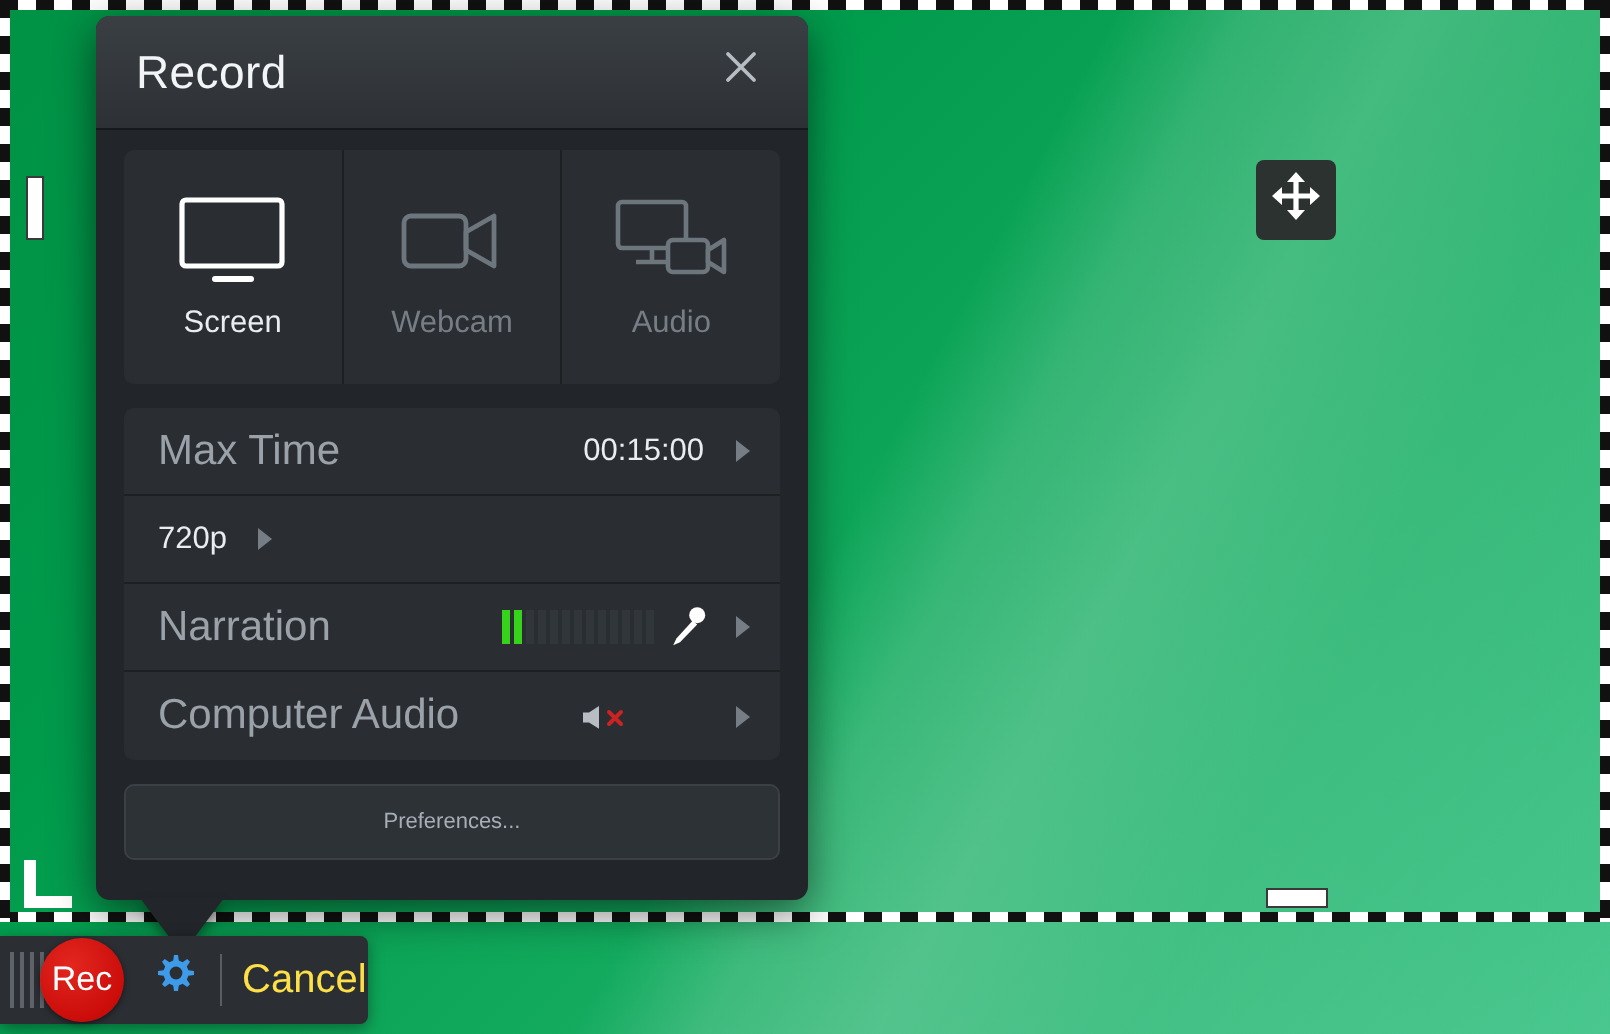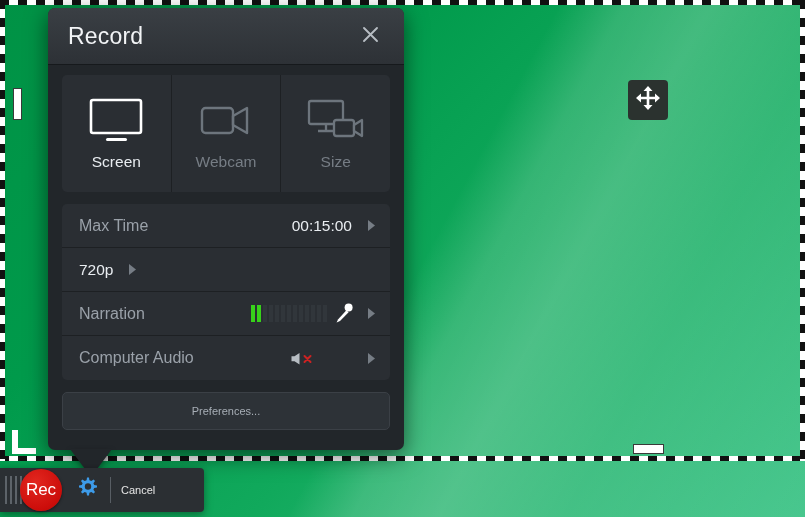--- a/index.html
+++ b/index.html
@@ -99,56 +99,56 @@
 
   
   #settings-list {
     background:#2a2e33; border-radius:5px; overflow:hidden; margin-bottom:12px;
   }
   .setting-row {
     height:44px; display:flex; align-items:center; padding:0 12px 0 17px;
     border-bottom:1px solid #1d2023; cursor:pointer;
   }
   .setting-row:last-child { border-bottom:none;gap:36px; }
-  .setting-label { flex:1; font-size:16px; color:#9aa1a9; }
+  .setting-label { flex:1; font-size:21px; color:#9aa1a9; }
   .setting-value { font-size:15.5px; color:#e9edf1; margin-right:12px; }
   .chevron { width:14px; display:flex; align-items:center; justify-content:center; }
 
   
   #level-meter { display:flex; gap:2px; align-items:center; margin-right:8px; }
   .meter-bar { width:4px; height:17px; background:#31363b; }
   .meter-bar.on { background:#37d21a; }
 
   
   #preferences-button {
     height:38px; background:#2d3237; border:1px solid #3b4046; border-radius:5px;
     display:flex; align-items:center; justify-content:center;
     color:#a7aeb6; font-size:11px; cursor:pointer;
   }
 
   
   #bottom-toolbar {
-    position:absolute; left:0; top:468px; width:204px; height:44px;
+    position:absolute; left:0; top:468px; width:184px; height:44px;
     background:#2b2f33; border-radius:0 4px 4px 0;
     display:flex; align-items:center;
     box-shadow:0 2px 8px rgba(0,0,0,.4);
   }
   #drag-grip { width:22px; height:30px; display:flex; gap:3px; padding-left:5px; align-items:center; cursor:grab; }
   .grip-line { width:2px; height:28px; background:#5d6369; }
   #rec-button {
     width:42px; height:42px; border-radius:50%;
     background:radial-gradient(circle at 38% 32%, #e2271f 0%, #cc0d0a 70%, #b00806 100%);
     display:flex; align-items:center; justify-content:center;
     color:#fff; font-size:17px; cursor:pointer;
     margin-left:-2px;
     box-shadow:0 1px 3px rgba(0,0,0,.5);
   }
   #gear-button { width:34px; display:flex; align-items:center; justify-content:center; cursor:pointer; margin-left:8px; }
   #toolbar-divider { width:1px; height:26px; background:#585e64; margin:0 10px 0 6px; }
-  #cancel-button { color:#e5e5e5; font-size:11px; cursor:pointer; }
+  #cancel-button { color:#fde047; font-size:20px; cursor:pointer; }
 </style>
 </head>
 <body>
 
 <div id="desktop"></div>
 
 <div class="ants ants-h" id="ants-top"></div>
 <div class="ants ants-h" id="ants-bottom"></div>
 <div class="ants ants-v" id="ants-left"></div>
 <div class="ants ants-v" id="ants-right"></div>
@@ -207,21 +207,21 @@
       <div class="mode-btn">
         <span class="mode-icon">
           <svg width="62" height="46" viewBox="0 0 62 46">
             <rect x="4" y="4" width="34" height="23" rx="2" fill="none" stroke="#6d757d" stroke-width="2.3"></rect>
             <path d="M13 34 H30" stroke="#6d757d" stroke-width="2.3" fill="none"></path>
             <path d="M21 27 V34" stroke="#6d757d" stroke-width="2.3" fill="none"></path>
             <rect x="29" y="23" width="20" height="16" rx="2.5" fill="#2a2e33" stroke="#6d757d" stroke-width="2.3"></rect>
             <path d="M49 28 L57 23 V39 L49 34 Z" fill="#2a2e33" stroke="#6d757d" stroke-width="2.3" stroke-linejoin="round"></path>
           </svg>
         </span>
-        <span class="mode-label">Size</span>
+        <span class="mode-label">Audio</span>
       </div>
 
     </div>
 
     <div id="settings-list">
 
       <div class="setting-row">
         <span class="setting-label">Max Time</span>
         <span class="setting-value">00:15:00</span>
         <span class="chevron">

